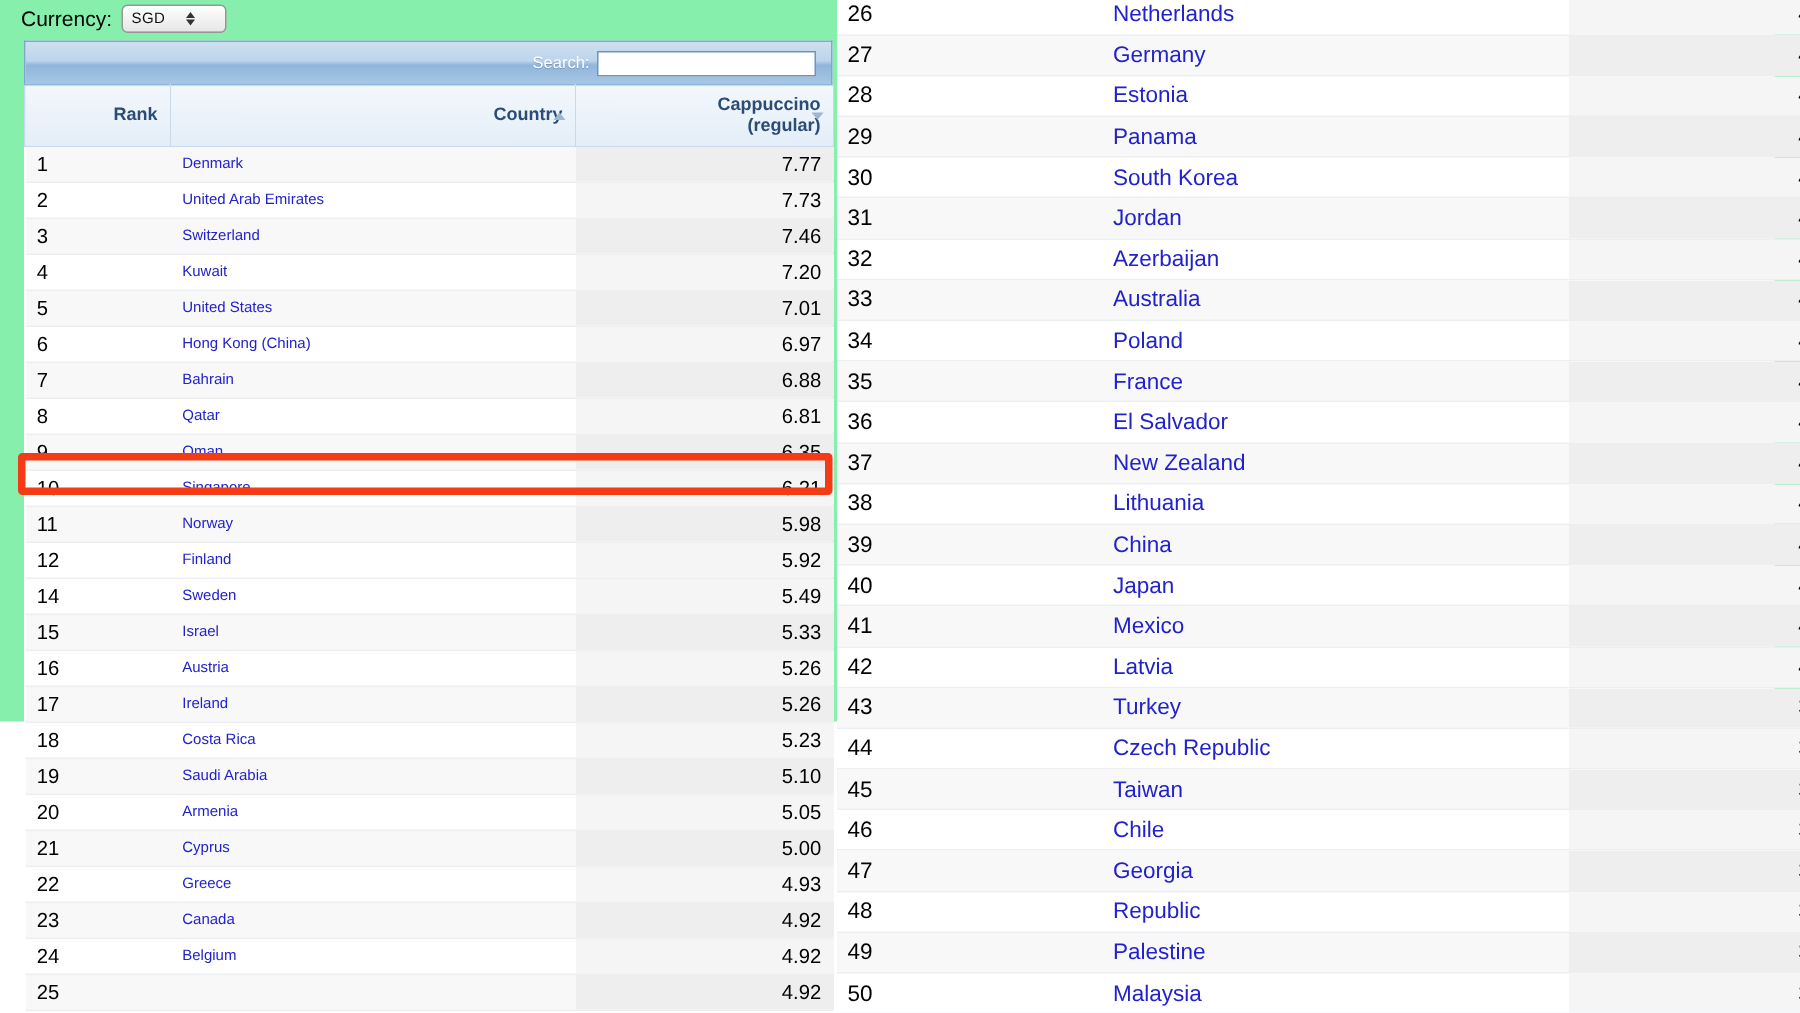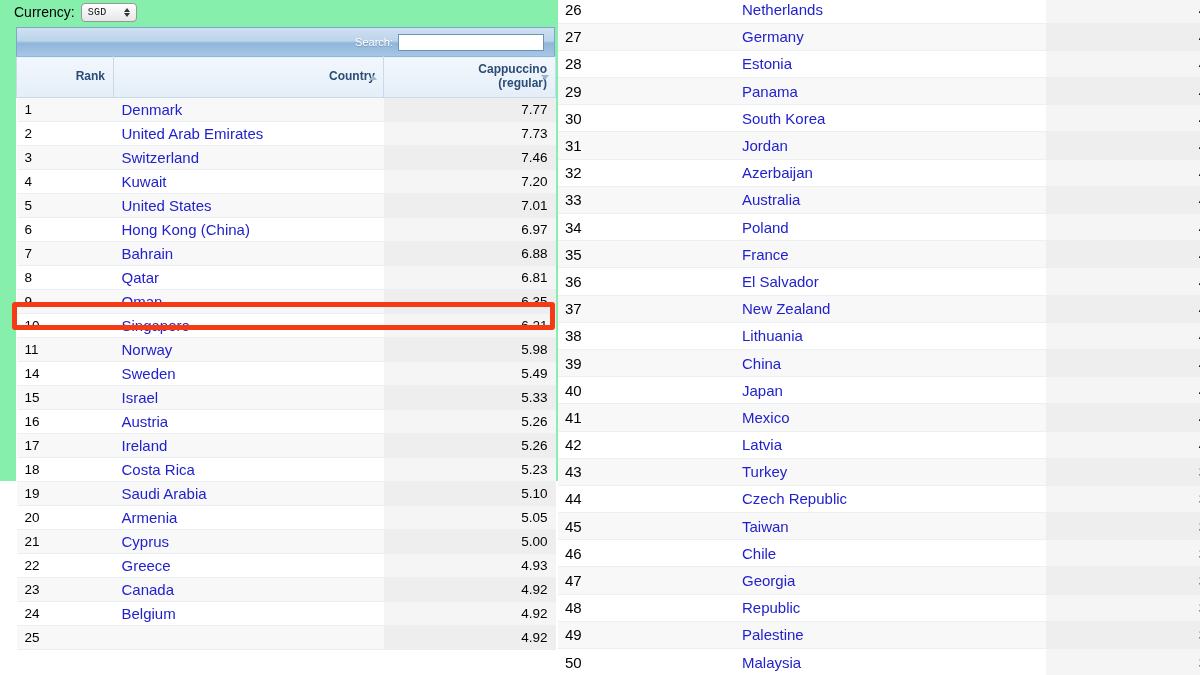--- a/index.html
+++ b/index.html
@@ -32,29 +32,28 @@
   }
   .currency-label {
     font-size: 14px;
     color: #000000;
     line-height: 18px;
   }
   .currency-select {
     display: inline-flex;
     align-items: center;
     height: 17px;
-    padding: 0 6px 0 6px;
+    padding: 0 20px 0 6px;
     border: 1px solid #979797;
     border-radius: 4px;
     background: linear-gradient(#ffffff, #e6e6e6);
     box-shadow: 0 1px 0 rgba(255,255,255,0.9) inset;
     font-size: 10px;
     color: #111111;
     letter-spacing: 0.3px;
-    font-family: Liberation Mono, monospace;
   }
   .currency-select .cs-value {
     min-width: 28px;
     text-align: left;
   }
   .currency-select .cs-arrows {
     display: inline-flex;
     flex-direction: column;
     justify-content: center;
     align-items: center;
@@ -149,21 +148,21 @@
   table.rank-table td {
     padding: 3px 8px;
     border-bottom: 1px solid #eceff2;
     line-height: 17px;
     height: 22.7px;
     box-sizing: border-box;
     white-space: nowrap;
     overflow: hidden;
   }
   td.c-rank    { text-align: left;  color: #000000; font-size: 13.5px; padding-left: 6px; }
-  td.c-country { text-align: left;  color: #2222cc; font-size: 15px; padding-left: 14px; }
+  td.c-country { text-align: left;  color: #2222cc; font-size: 10px; padding-left: 14px; }
   td.c-price   { text-align: right; color: #000000; font-size: 13.5px; padding-right: 12px; }
 
   tr.odd  td { background: #f8f8f8; }
   tr.even td { background: #ffffff; }
   tr.odd  td.c-price { background: #eeeeee; }
   tr.even td.c-price { background: #f5f5f5; }
 
   tr.row td.c-country span.country-link { cursor: pointer; }
 
   
@@ -296,20 +295,25 @@
             <td class="c-rank">10</td>
             <td class="c-country"><span class="country-link">Singapore</span></td>
             <td class="c-price">6.21</td>
           </tr>
           <tr class="row odd">
             <td class="c-rank">11</td>
             <td class="c-country"><span class="country-link">Norway</span></td>
             <td class="c-price">5.98</td>
           </tr>
           <tr class="row even">
+            <td class="c-rank">12</td>
+            <td class="c-country"><span class="country-link">Finland</span></td>
+            <td class="c-price">5.92</td>
+          </tr>
+          <tr class="row even">
             <td class="c-rank">14</td>
             <td class="c-country"><span class="country-link">Sweden</span></td>
             <td class="c-price">5.49</td>
           </tr>
           <tr class="row odd">
             <td class="c-rank">15</td>
             <td class="c-country"><span class="country-link">Israel</span></td>
             <td class="c-price">5.33</td>
           </tr>
           <tr class="row even">

